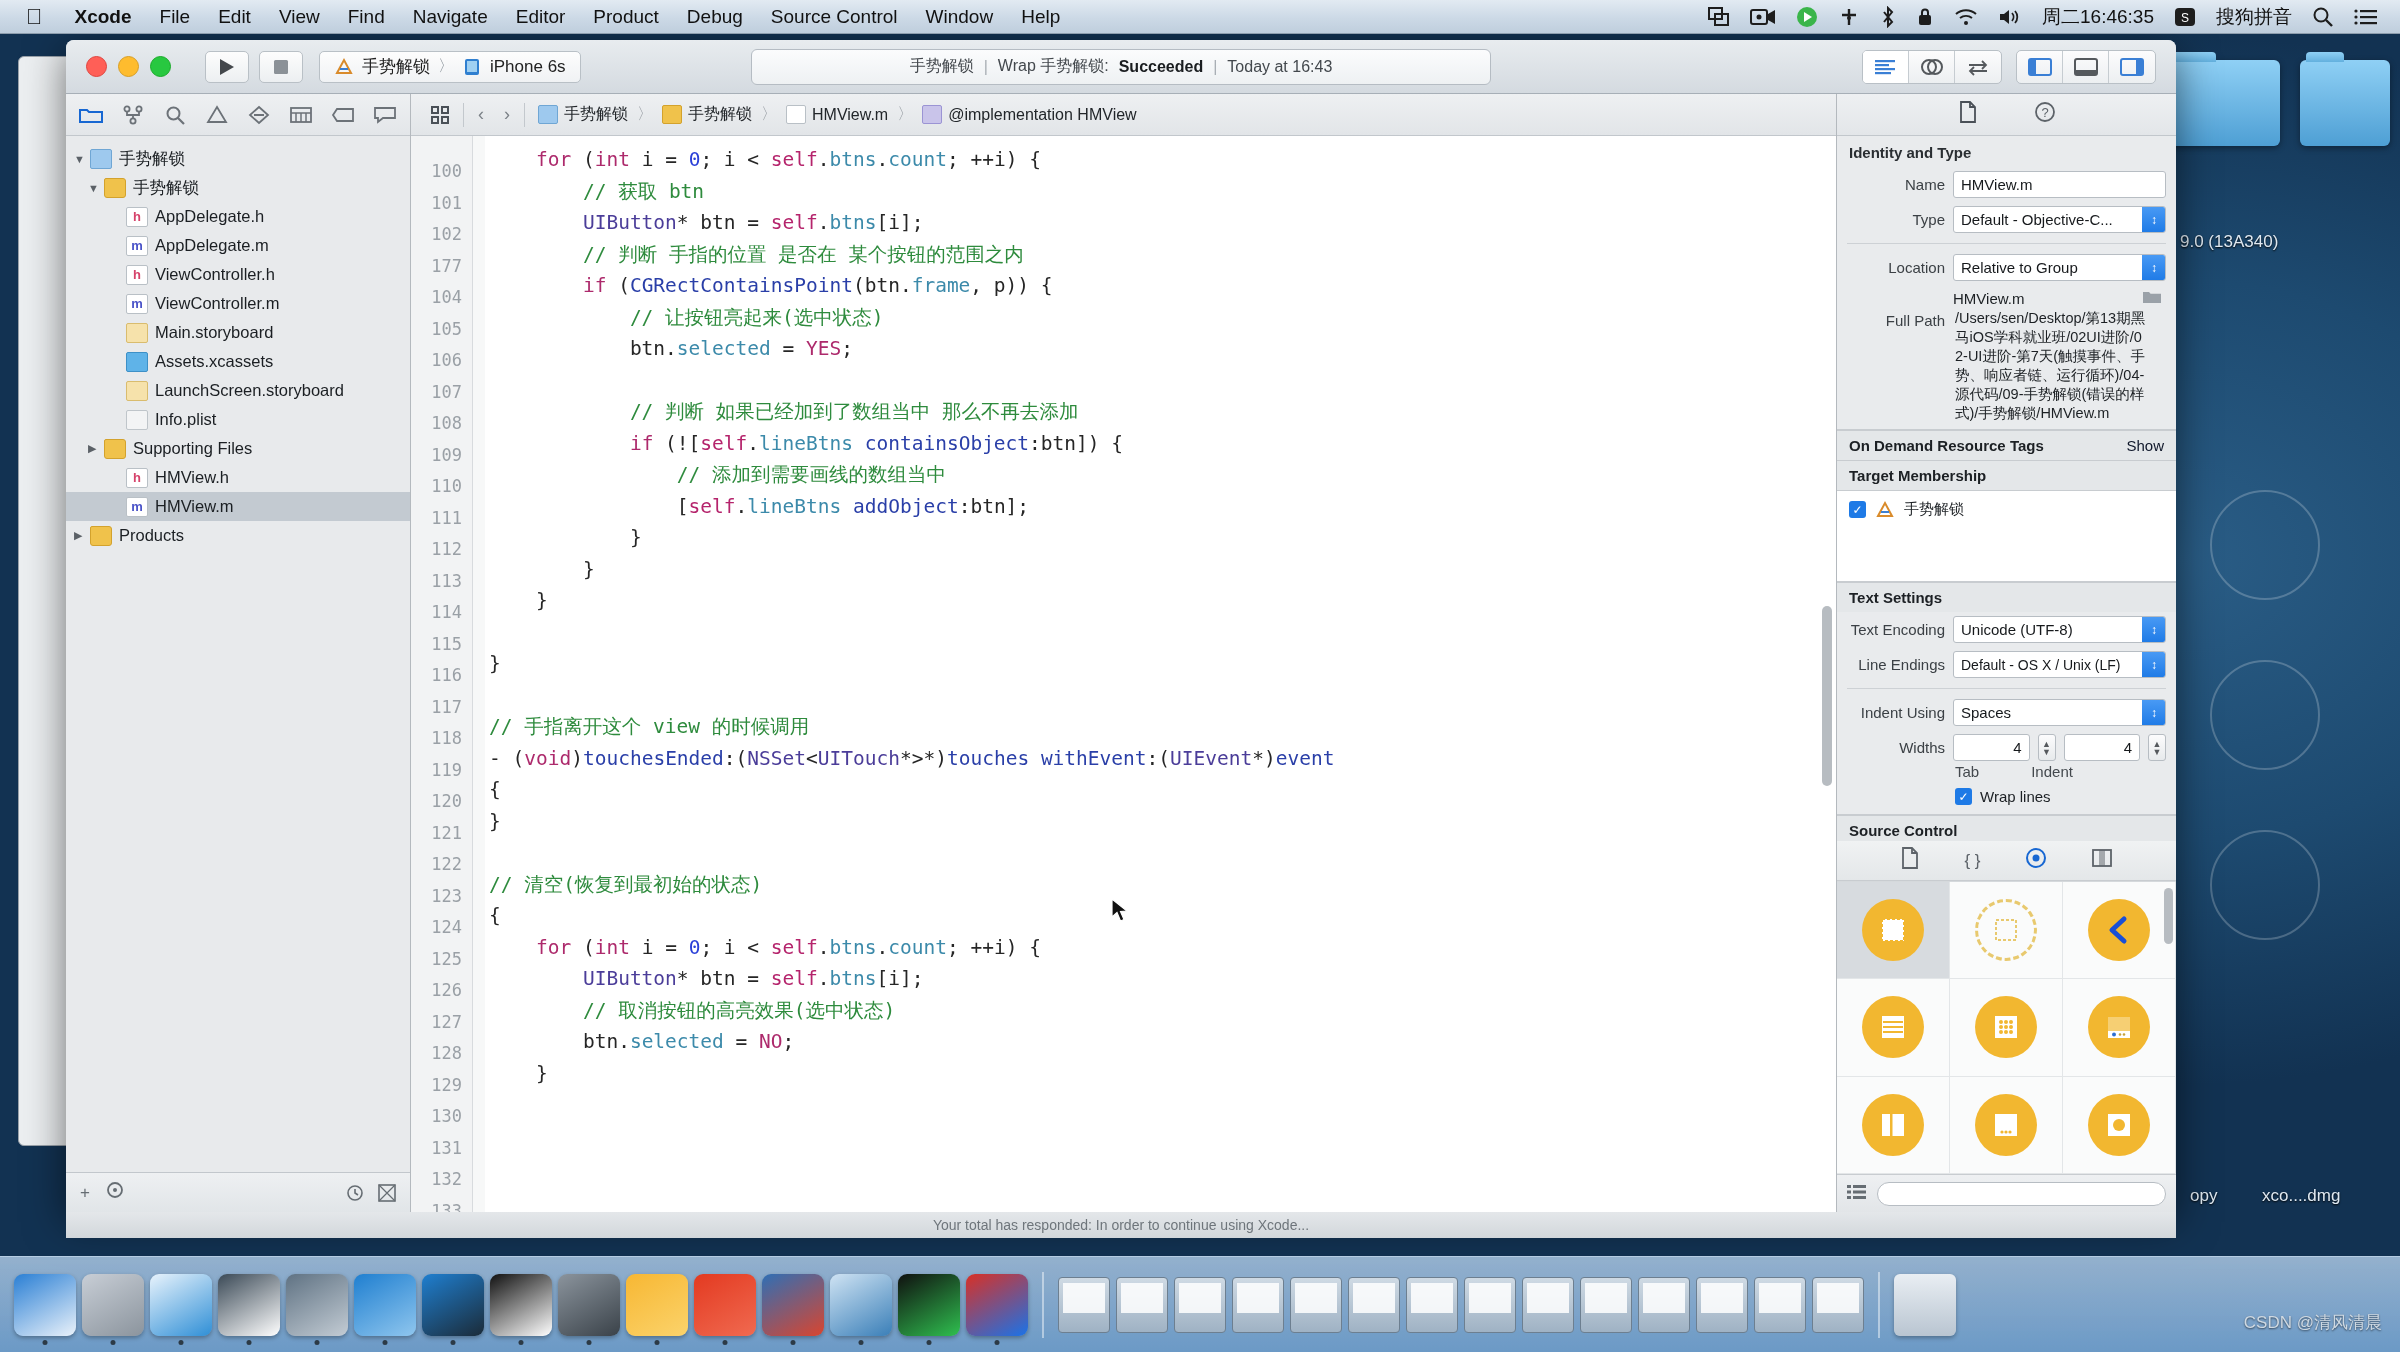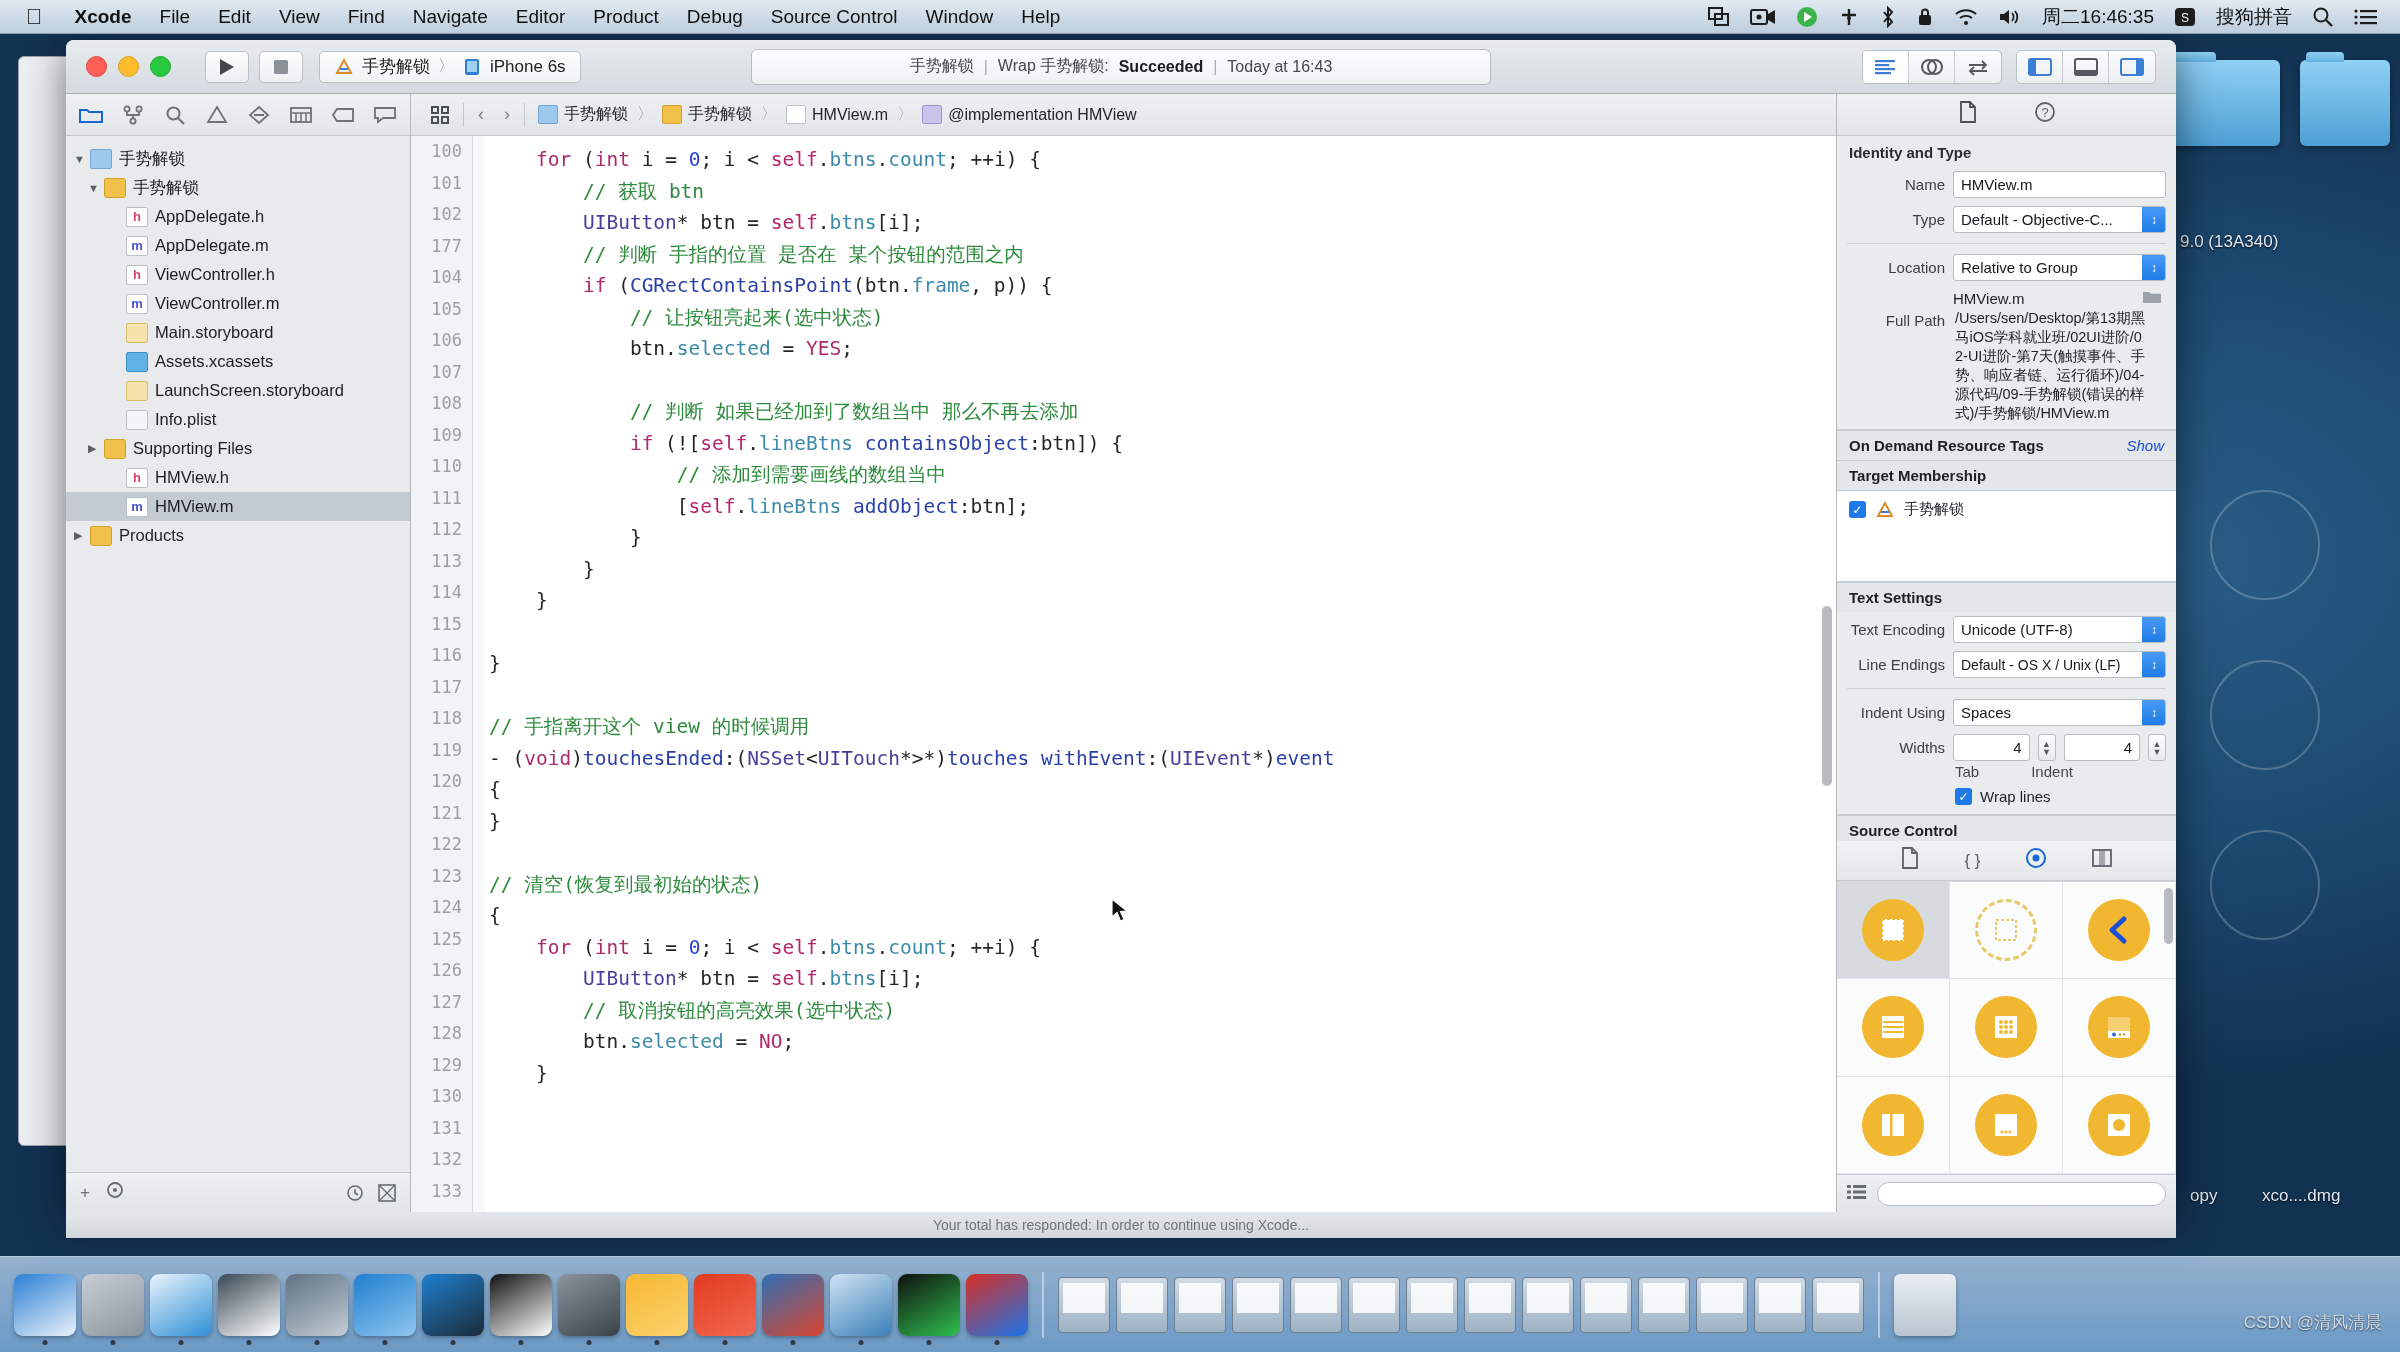--- a/index.html
+++ b/index.html
@@ -165,21 +165,21 @@
   #jumpbar .jb { display:flex; align-items:center; gap:6px; padding:0 9px; white-space:nowrap;}
   #jumpbar .div { width:1px; height:24px; background:#c3c8cd; margin:0 4px; }
   #jumpbar .arw { color:#7b8187; font-size:18px; padding:0 10px; }
   #jumpbar .crumbsep{ color:#9aa0a6; font-size:16px; }
   .jicon{width:20px;height:19px;border-radius:2px;display:inline-block;position:relative;flex:0 0 auto;}
 
   #codewrap { flex:1; display:flex; position:relative; overflow:hidden; background:#fff; }
   #gutter {
     width:62px; background:#f2f3f4; border-right:1px solid #d8dbde;
     font-family:"DejaVu Sans Mono", monospace; font-size:17px; color:#9aa0a6;
-    text-align:right; padding-top:0; flex:0 0 auto;
+    text-align:right; padding-top:20px; flex:0 0 auto;
   }
   #gutter div{ height:31.5px; line-height:31.5px; padding-right:10px; }
   #codeinner { flex:1; padding-top:8px; overflow:hidden; position:relative;}
   .cl { height:31.5px; line-height:31.5px; white-space:pre;
         font-family:"DejaVu Sans Mono", monospace; font-size:19.5px; color:#262626; padding-left:16px;}
   .cmt{color:#2e8b3d;} .kw{color:#ad2a6c;} .num{color:#2b40d8;}
   .typ{color:#4b3d99;} .prop{color:#3c8aaa;} .msg{color:#2a3fa8;margin-top:28px;} .slf{color:#b5246c;}
   #fold { position:absolute; left:62px; top:0; width:12px; height:100%; background:#f7f8f8; }
   #vscroll {
     position:absolute; right:4px; top:470px; width:10px; height:180px;
@@ -211,21 +211,21 @@
     position:absolute; right:-1px; top:-1px; bottom:-1px; width:24px;
     background:linear-gradient(180deg,#4a9bf5,#1e7ae6); border-radius:0 3px 3px 0;
     color:#fff; font-size:12px; display:flex; align-items:center; justify-content:center;
   }
   .ipathtxt { font-size:14.5px; line-height:19px; color:#1c2024; padding:2px 28px 6px 118px; word-break:break-all;}
   .ipathhead{ display:flex; }
   .isep { height:1px; background:#cdd1d5; margin:6px 10px; }
   .ihdr-row { display:flex; align-items:center; justify-content:space-between;
               padding:6px 12px; font-weight:bold; font-size:15px; border-top:1px solid #c8ccd0;
               background:#e4e7e9;}
-  .ihdr-row .show { font-weight:normal; color:#1d4ed8;font-style:italic; }
+  .ihdr-row .show { font-weight:normal; color:#0f172a; }
   .tmember { background:#fff; height:92px; border-top:1px solid #c8ccd0; border-bottom:1px solid #c8ccd0;
              padding:9px 12px; display:flex; align-items:flex-start; gap:9px; }
   .cbx { width:17px; height:17px; background:#1e7ae6; border-radius:3px; color:#fff;
          font-size:12px; display:flex; align-items:center; justify-content:center; flex:0 0 auto; margin-top:1px;}
   .stepper { width:52px; }
   .stepbtn { width:18px; height:27px; background:linear-gradient(180deg,#fcfcfd,#e7eaec);
              border:1px solid #b7bdc3; border-radius:3px; font-size:9px; color:#55595d;
              display:flex; flex-direction:column; align-items:center; justify-content:center; line-height:8px;}
   .widths-label{ display:flex; padding-left:118px; gap:52px; font-size:15px; color:#44494e; margin-top:-2px;}
   .wrapline { display:flex; align-items:center; gap:8px; padding:7px 0 9px 118px; font-size:15px;}

